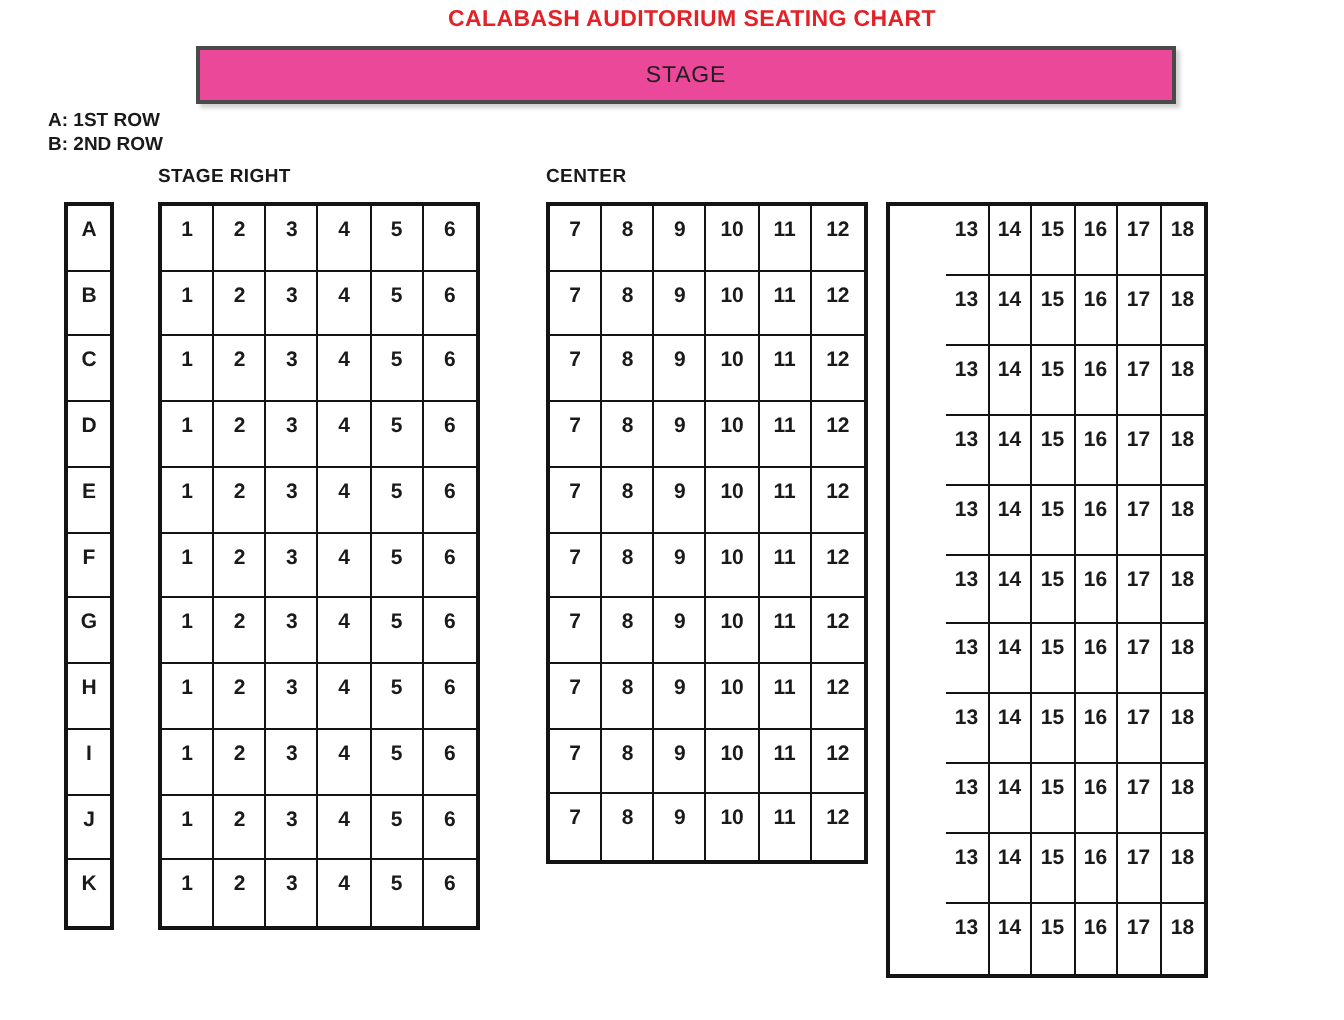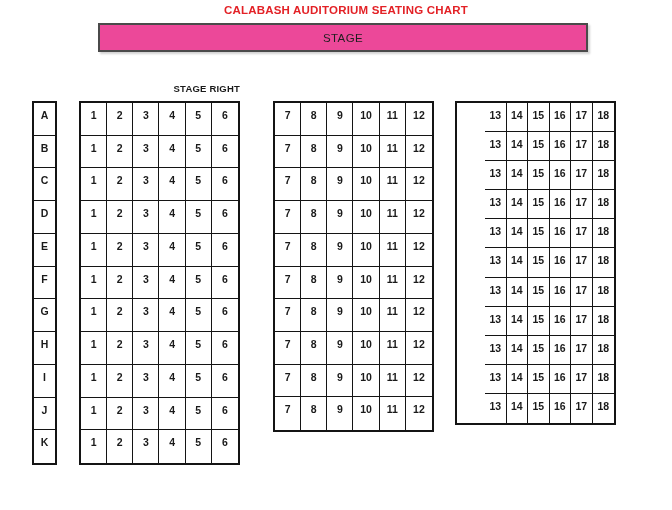--- a/index.html
+++ b/index.html
@@ -50,21 +50,21 @@
     top: 55px;
     font-size: 9.5px;
     font-weight: 600;
     line-height: 12px;
     white-space: nowrap;
   }
   .section-header {
     position: absolute;
     top: 83px;
     height: 13px;
-    text-align: right;
+    text-align: left;
     font-size: 9.5px;
     font-weight: 700;
     letter-spacing: 0.2px;
   }
   .h-right  { left: 79px;  width: 161px; }
   .h-center { left: 273px; width: 161px; }
   .h-left   { left: 466px; width: 161px; }
 
   .row-labels {
     position: absolute;
@@ -93,21 +93,21 @@
     position: absolute;
     top: 101px;
     box-sizing: border-box;
     border: 2px solid #141414;
     display: grid;
     grid-template-columns: repeat(6, 1fr);
     background: #ffffff;
   }
   .g-right  { left: 79px;  width: 161px; height: 364px; grid-template-rows: repeat(11, 1fr); }
   .g-center { left: 273px; width: 161px; height: 331px; grid-template-rows: repeat(10, 1fr); }
-  .g-left   { left: 455px; width: 161px; height: 324px; grid-template-rows: repeat(11, 1fr); padding-left: 28px; }
+  .g-left   { left: 443px; width: 161px; height: 388px; grid-template-rows: repeat(11, 1fr); padding-left: 28px; }
 
   .seat {
     border-right: 1px solid #141414;
     border-bottom: 1px solid #141414;
     display: flex;
     justify-content: center;
     align-items: flex-start;
     padding-top: 6px;
     font-size: 10.5px;
     font-weight: 700;
@@ -121,22 +121,27 @@
 <body>
 
 <div class="page">
 
   <div class="title" style="color: rgb(227, 33, 38);">CALABASH AUDITORIUM SEATING CHART</div>
 
   <div class="stage">
     <span>STAGE</span>
   </div>
 
+  <div class="legend">
+    <div>A: 1ST ROW</div>
+    <div>B: 2ND ROW</div>
+  </div>
 
   <div class="section-header h-right">STAGE RIGHT</div>
+  <div class="section-header h-center">CENTER</div>
 
   <div class="row-labels" id="rowLabels">
       <div class="label-cell">A</div>
       <div class="label-cell">B</div>
       <div class="label-cell">C</div>
       <div class="label-cell">D</div>
       <div class="label-cell">E</div>
       <div class="label-cell">F</div>
       <div class="label-cell">G</div>
       <div class="label-cell">H</div>

